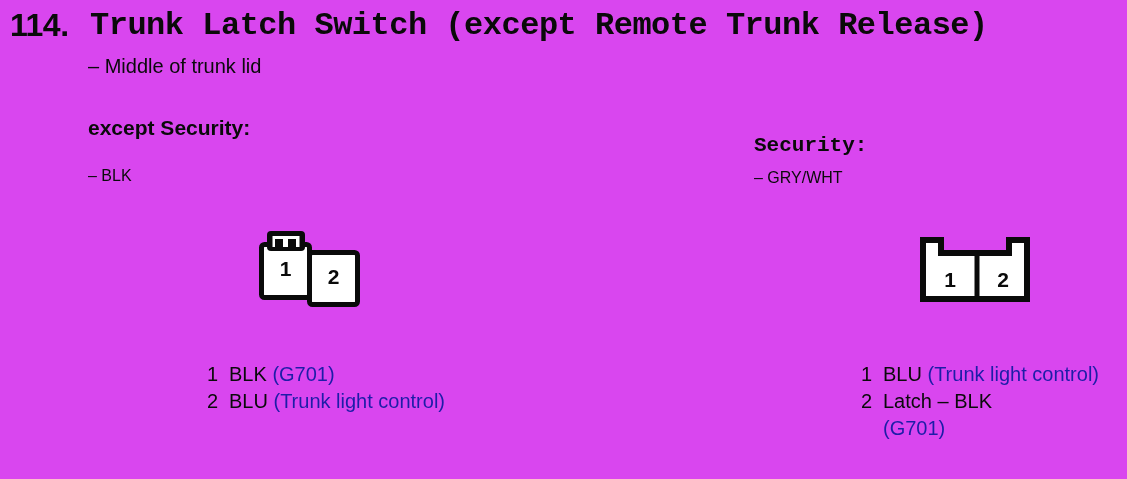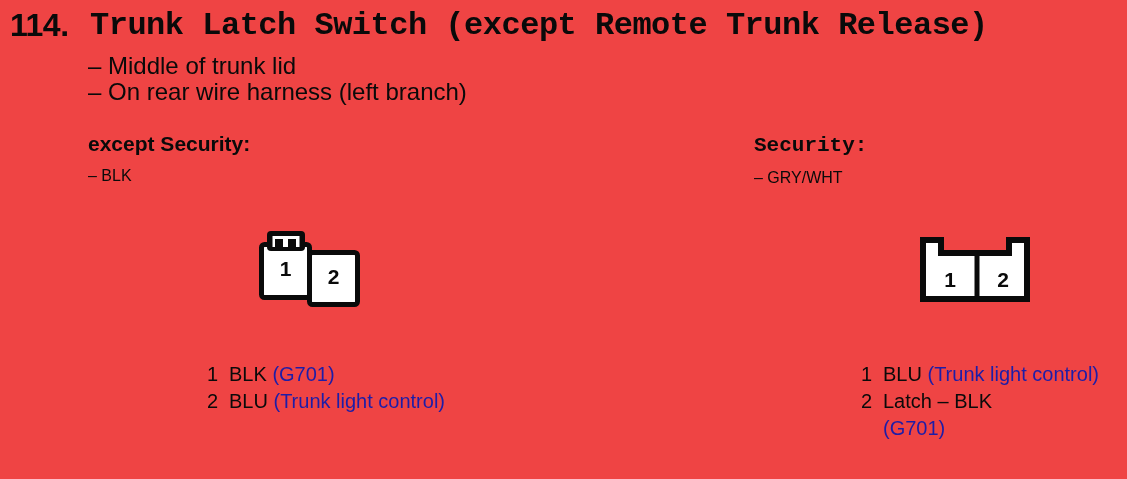--- a/index.html
+++ b/index.html
@@ -4,49 +4,49 @@
 <style>
   html, body {
     margin: 0;
     padding: 0;
     background: #ffffff;
   }
   #page {
     position: relative;
     width: 1127px;
     height: 479px;
-    background: #ef4444;
+    background: #d946ef;
     font-family: "Liberation Sans", sans-serif;
     color: #0a0a0a;
     overflow: hidden;
   }
   .abs { position: absolute; }
 
   .title-number {
     left: 10px; top: 7px;
     font-size: 32px; font-weight: bold;
     letter-spacing: -0.5px;
   }
   .title-text {
     left: 90px; top: 7px;
     font-size: 32px; font-weight: bold;
     letter-spacing: -0.5px;
     white-space: nowrap;
     font-family: Liberation Mono, monospace;
   }
   .location-notes {
     left: 88px; top: 53px;
-    font-size: 24px; line-height: 26px;
+    font-size: 20px; line-height: 26px;
     white-space: nowrap;
   }
   .section-heading {
     font-size: 21px; font-weight: bold;
     white-space: nowrap;
   }
-  .heading-left  { left: 88px;  top: 132px; }
+  .heading-left  { left: 88px;  top: 116px; }
   .heading-right { left: 754px; top: 134px; font-family: Liberation Mono, monospace; }
   .wire-color {
     font-size: 16px;
     white-space: nowrap;
   }
   .wire-left  { left: 88px;  top: 167px; }
   .wire-right { left: 754px; top: 169px; }
 
   .connector-left  { left: 255px; top: 227px; }
   .connector-right { left: 915px; top: 232px; }
@@ -75,21 +75,20 @@
 </head>
 <body>
 
 <div id="page">
 
   <div class="abs title-number">114.</div>
   <div class="abs title-text">Trunk Latch Switch (except Remote Trunk Release)</div>
 
   <div class="abs location-notes">
     <div>– Middle of trunk lid</div>
-    <div>– On rear wire harness (left branch)</div>
   </div>
 
   <div class="abs section-heading heading-left">except Security:</div>
   <div class="abs wire-color wire-left">– BLK</div>
 
   <svg class="abs connector-left" width="108" height="82" viewBox="0 0 108 82" xmlns="http://www.w3.org/2000/svg">
 
     <rect x="6.5" y="17.5" width="48" height="53" rx="3" fill="#ffffff" stroke="#0a0a0a" stroke-width="5"></rect>
 
     <g>

